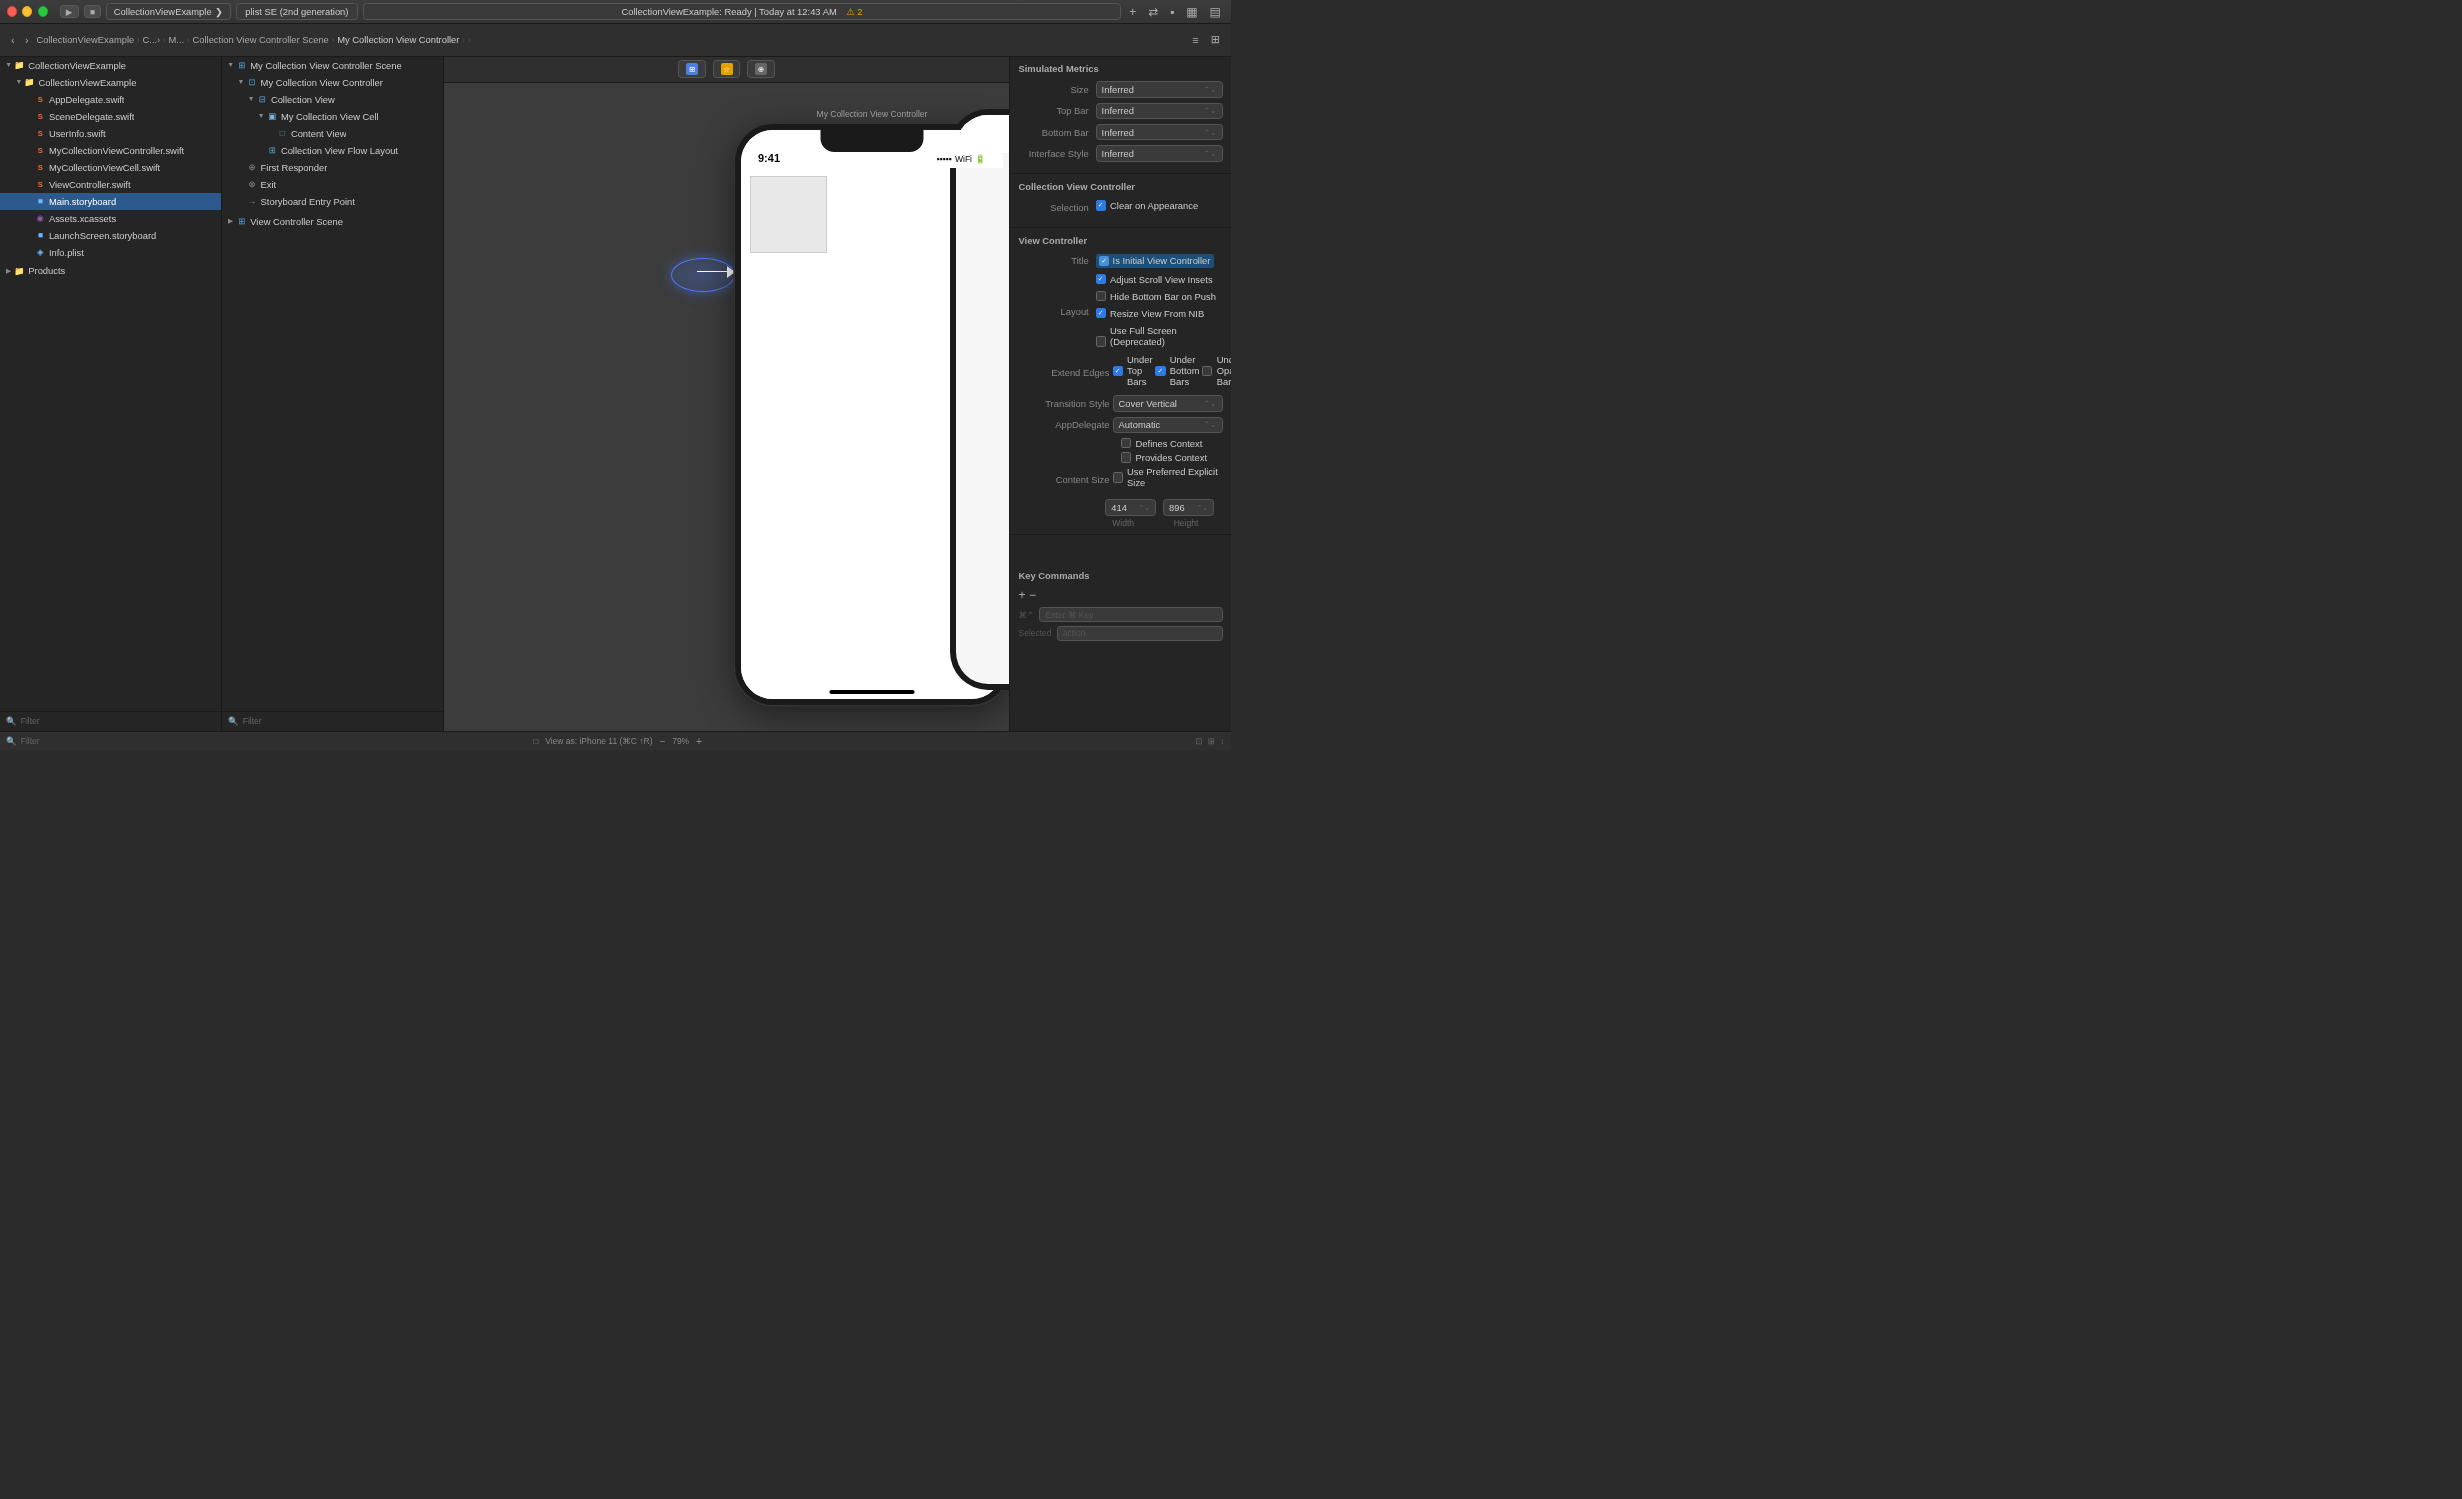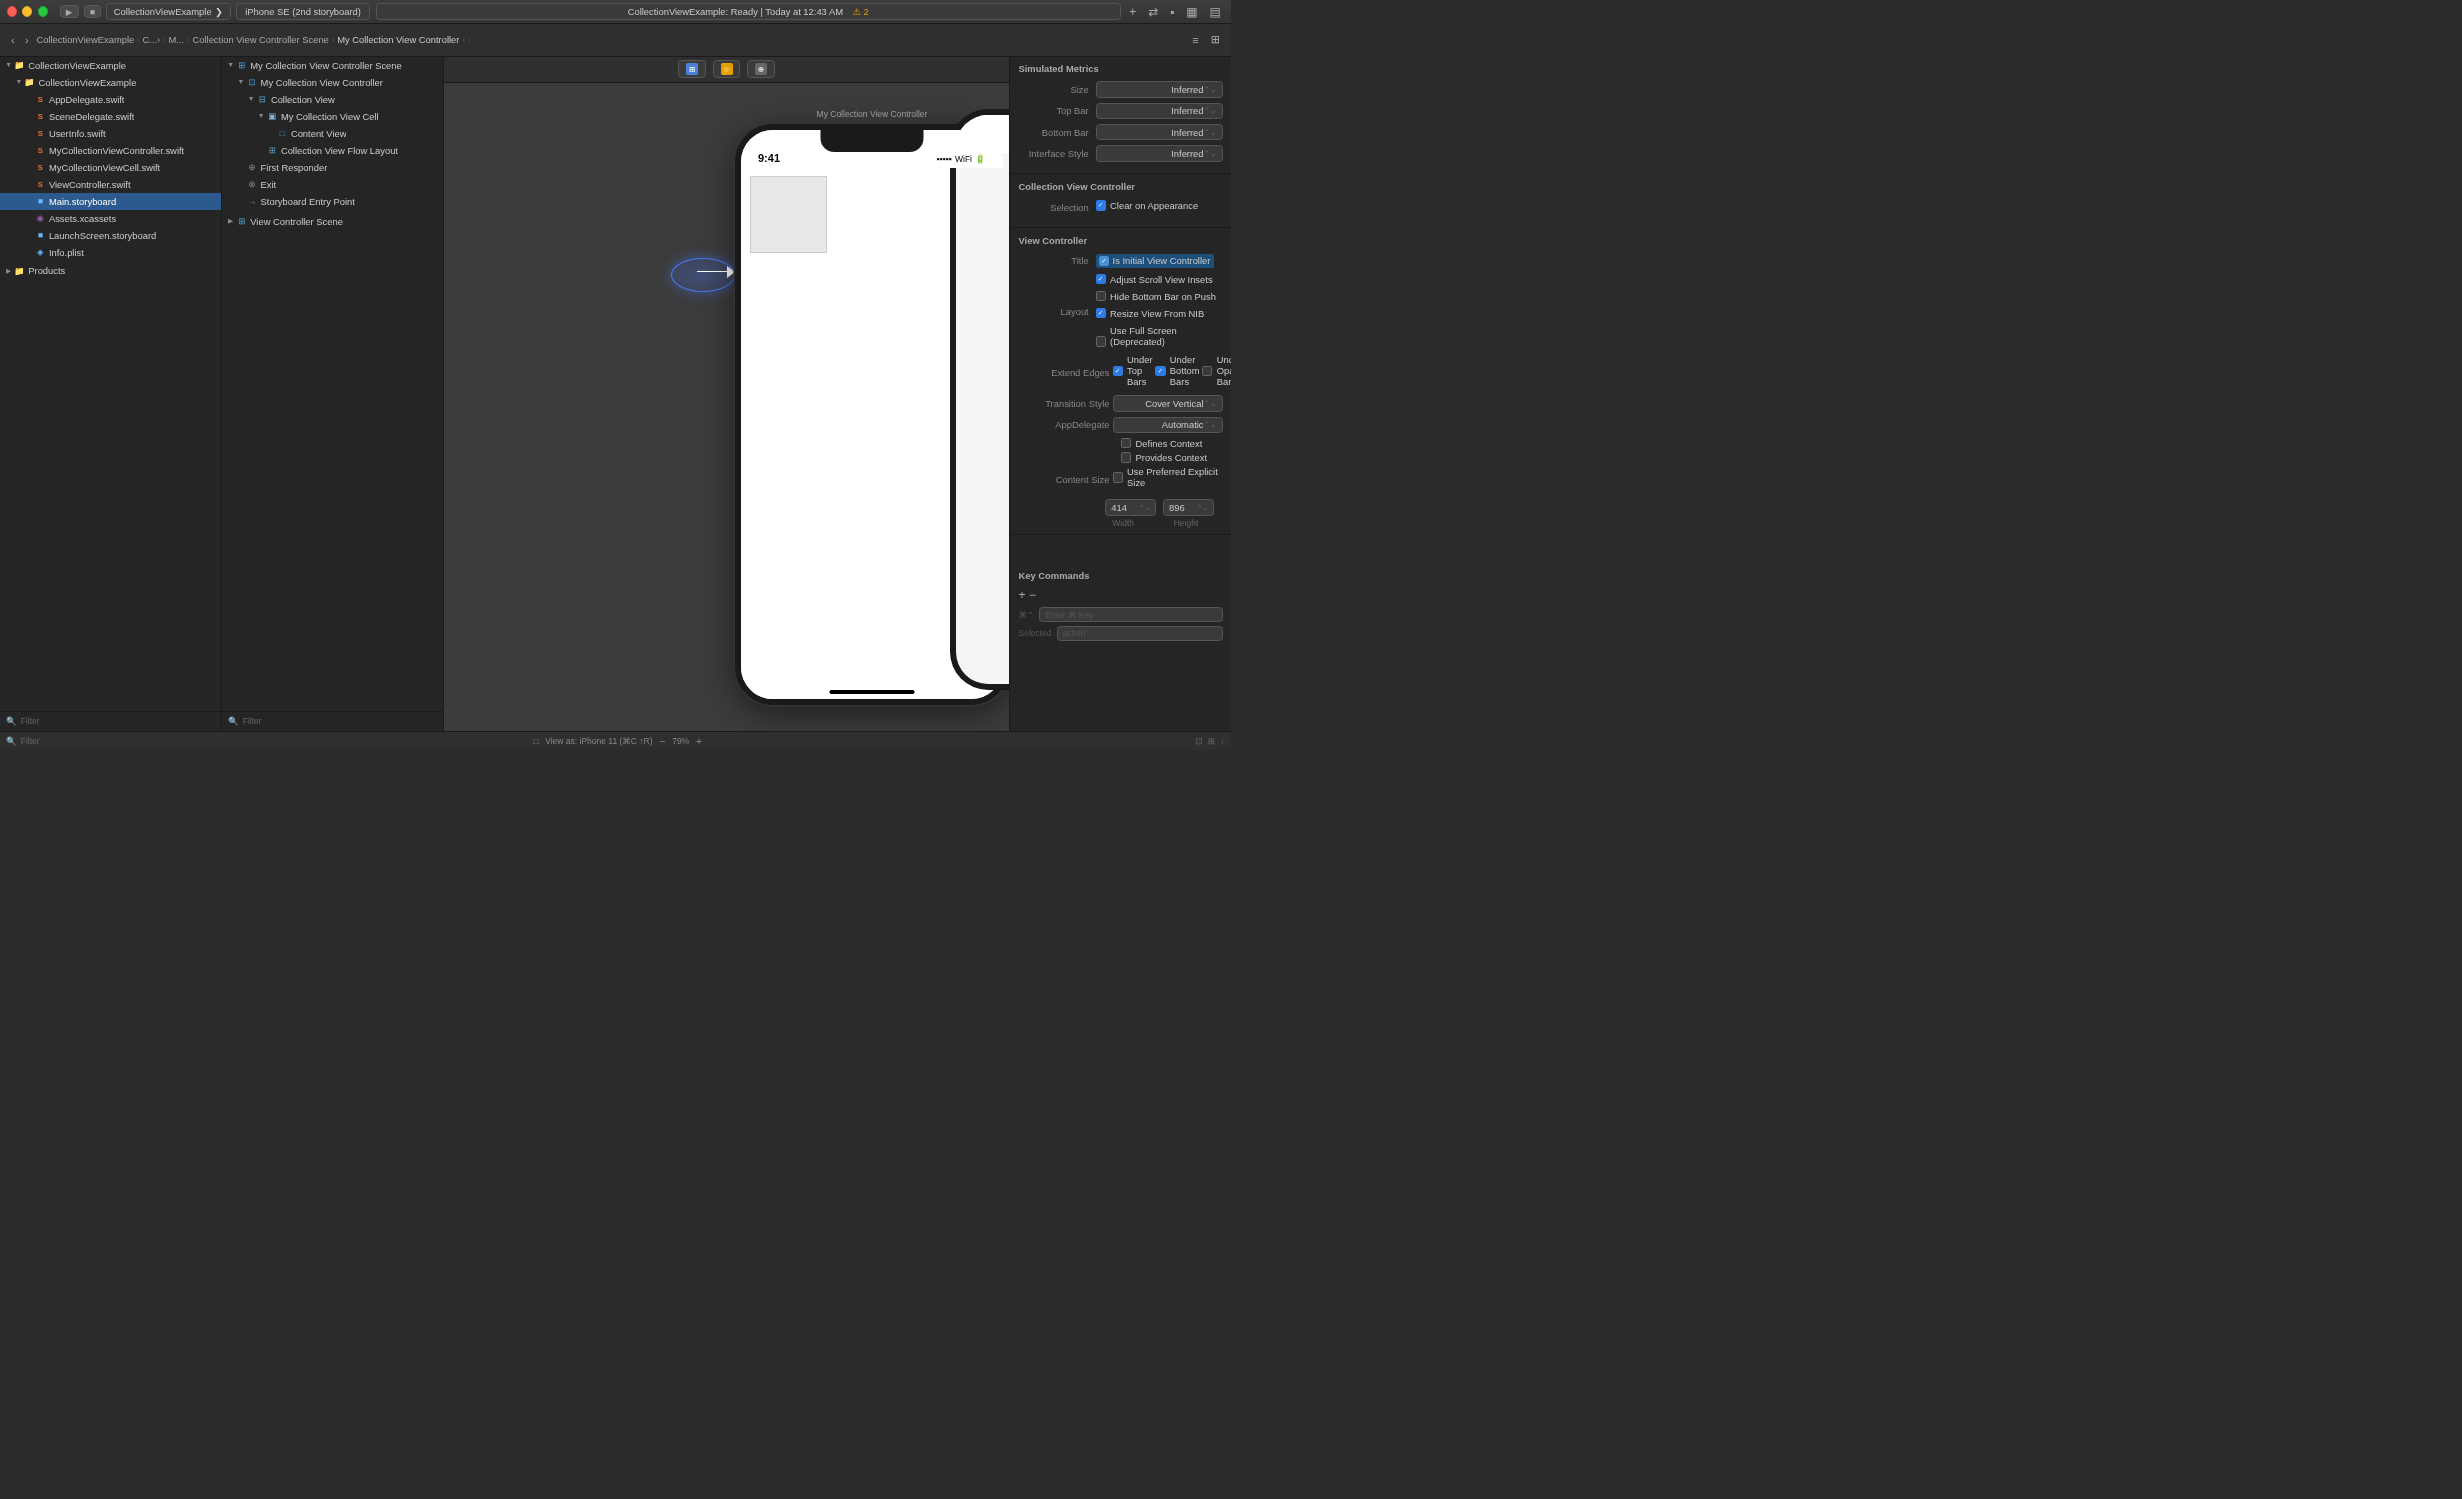--- a/index.html
+++ b/index.html
@@ -434,21 +434,21 @@
     .inspector-select {
       background: #3a3a3a;
       border: 0.9px solid #555;
       color: #ccc;
       border-radius: 3.4px;
       padding: 1.7px 5.1px;
       font-size: 9.4px;
       width: 100%;
       display: flex;
       align-items: center;
-      justify-content: flex-end;
+      justify-content: space-between;
       cursor: pointer;
     }
     .inspector-select-arrow {
       color: #666;
       font-size: 7.7px;
     }
     .inspector-checkbox-row {
       display: flex;
       align-items: center;
       gap: 4.3px;
@@ -625,21 +625,21 @@
     <div class="traffic-light tl-yellow"></div>
     <div class="traffic-light tl-green"></div>
   </div>
   <div class="titlebar-btn">▶</div>
   <div class="titlebar-btn">■</div>
   <div class="titlebar-scheme">
     <span>CollectionViewExample</span>
     <span> ❯</span>
   </div>
   <div class="titlebar-device">
-    <span>iPhone SE (2nd storyboard)</span>
+    <span>plist SE (2nd generation)</span>
   </div>
   <div class="titlebar-status">
     <span>CollectionViewExample: Ready</span>
     <span> | </span>
     <span>Today at 12:43 AM</span>
     <span style="color:#e8a000; margin-left:6.8px;">⚠ 2</span>
   </div>
   <div class="titlebar-right">
     <span class="titlebar-icon-btn">+</span>
     <span class="titlebar-icon-btn">⇄</span>

